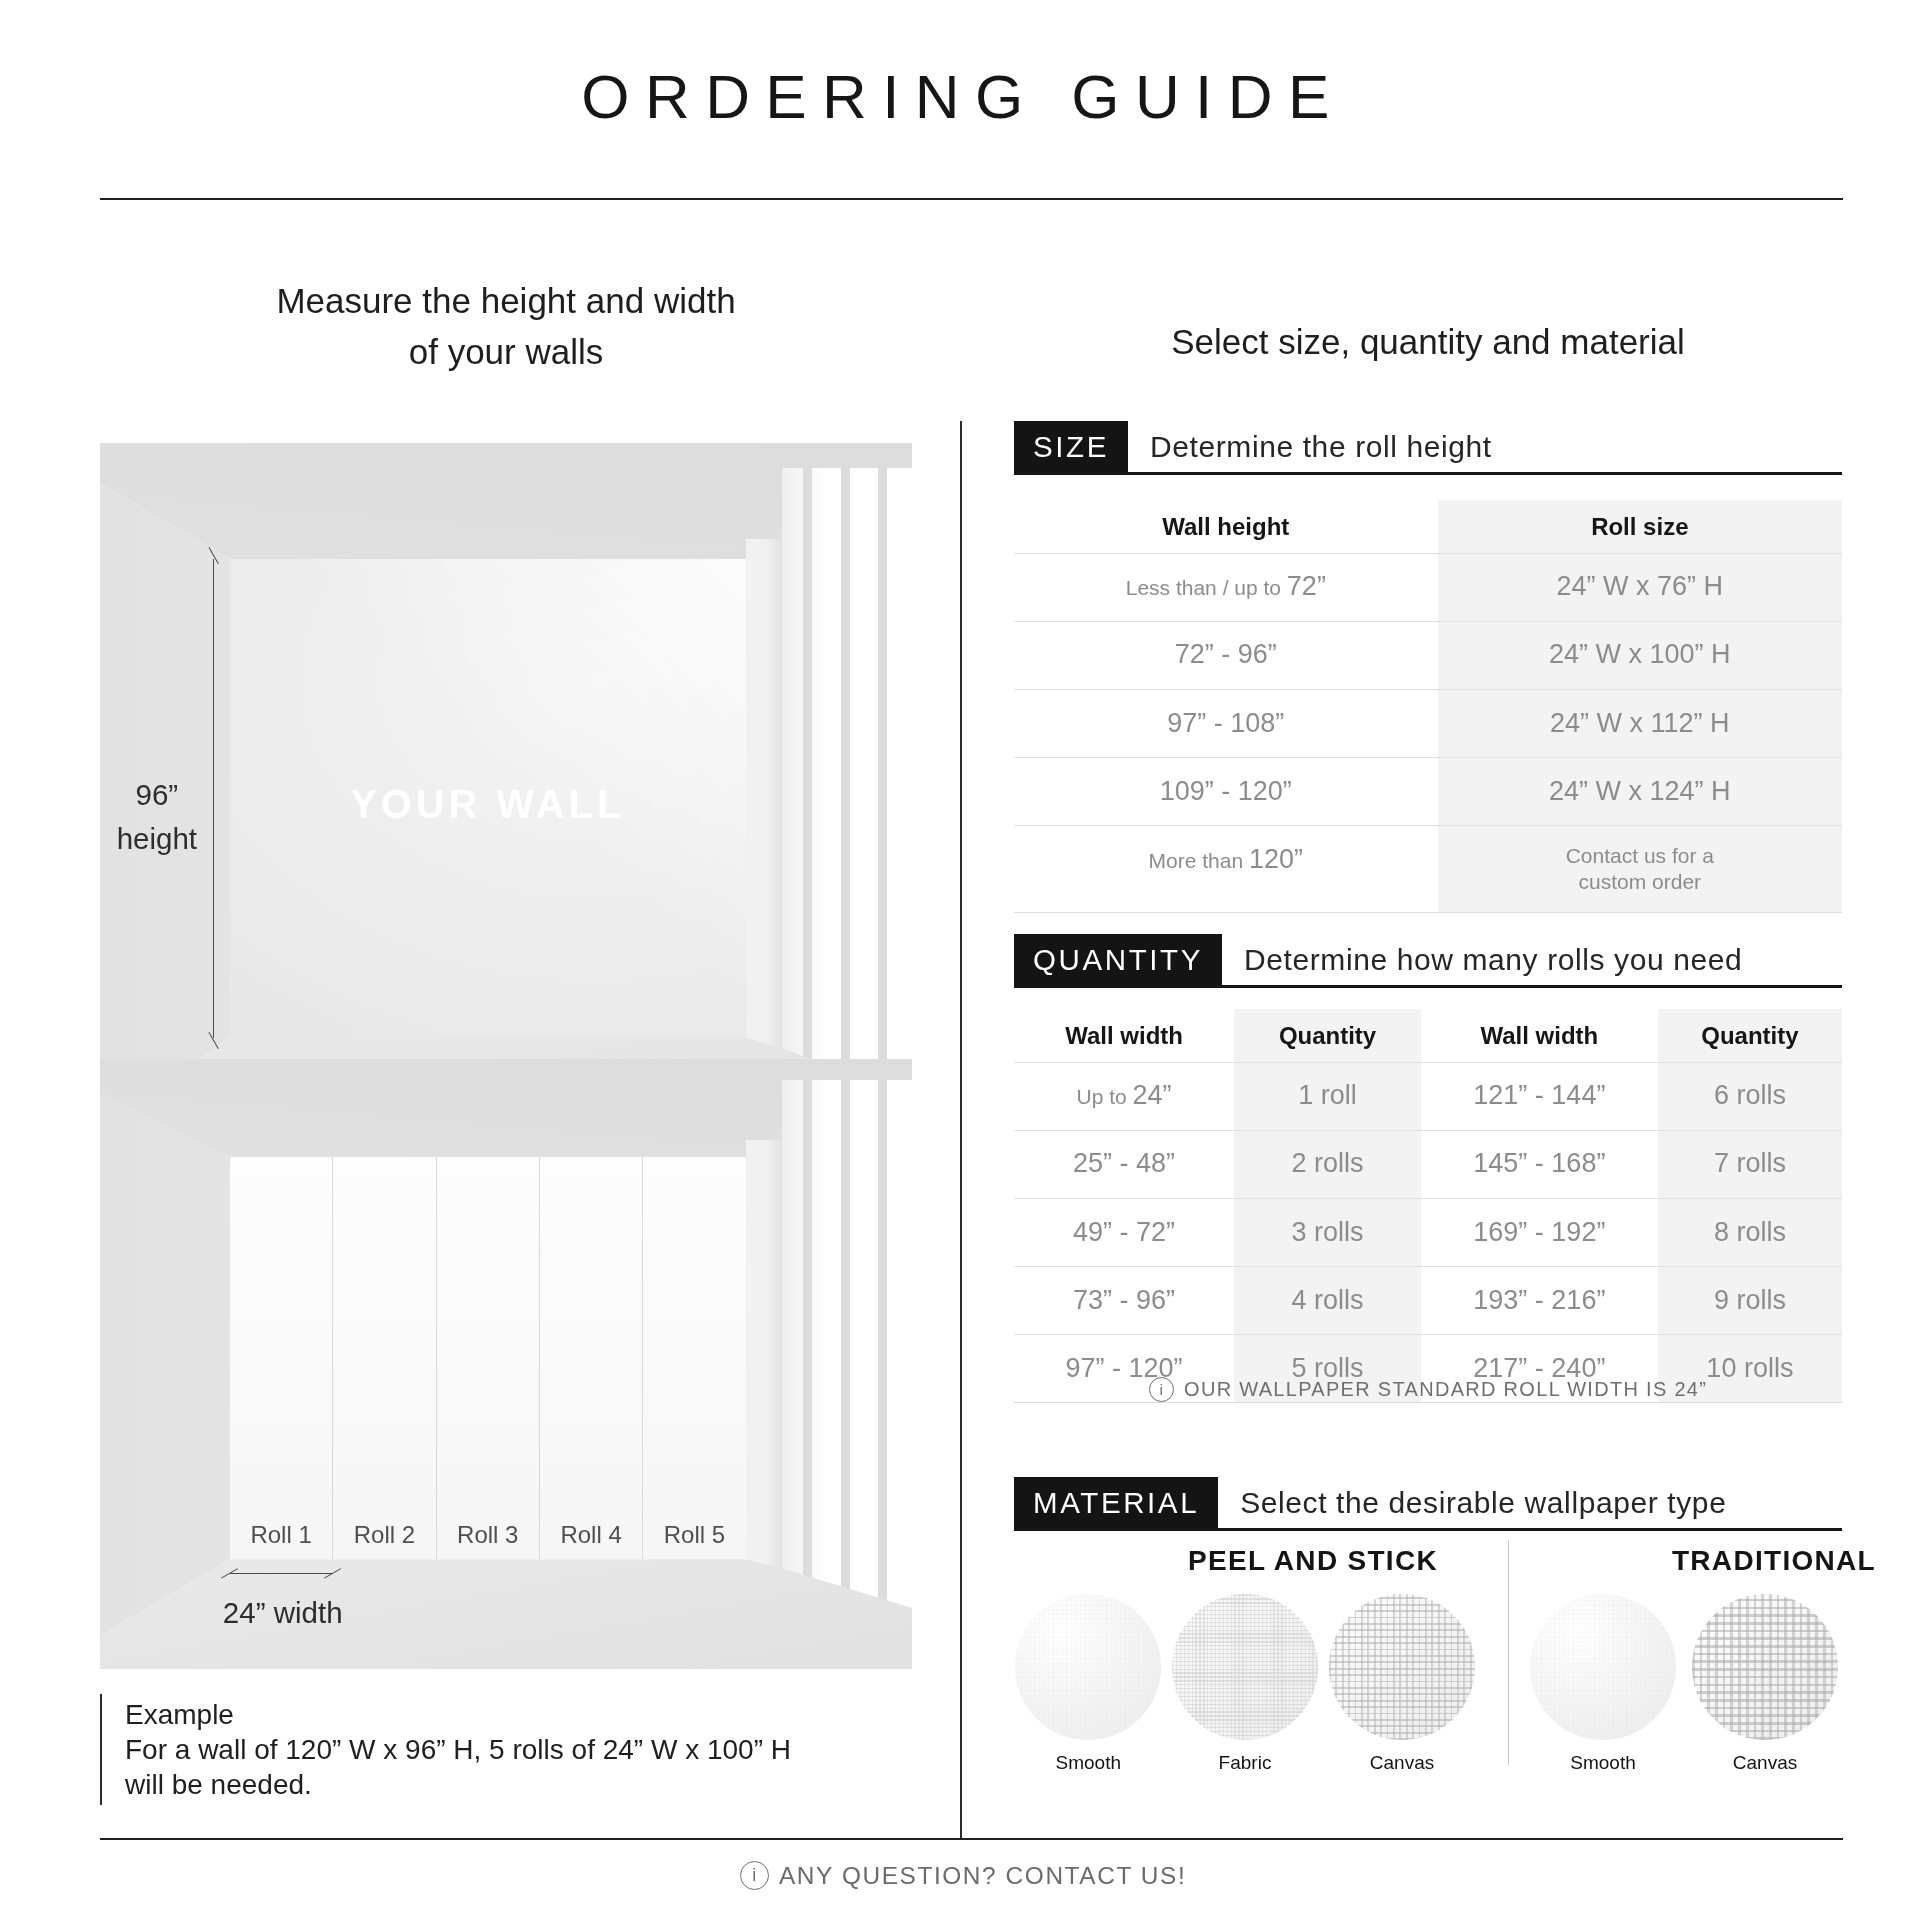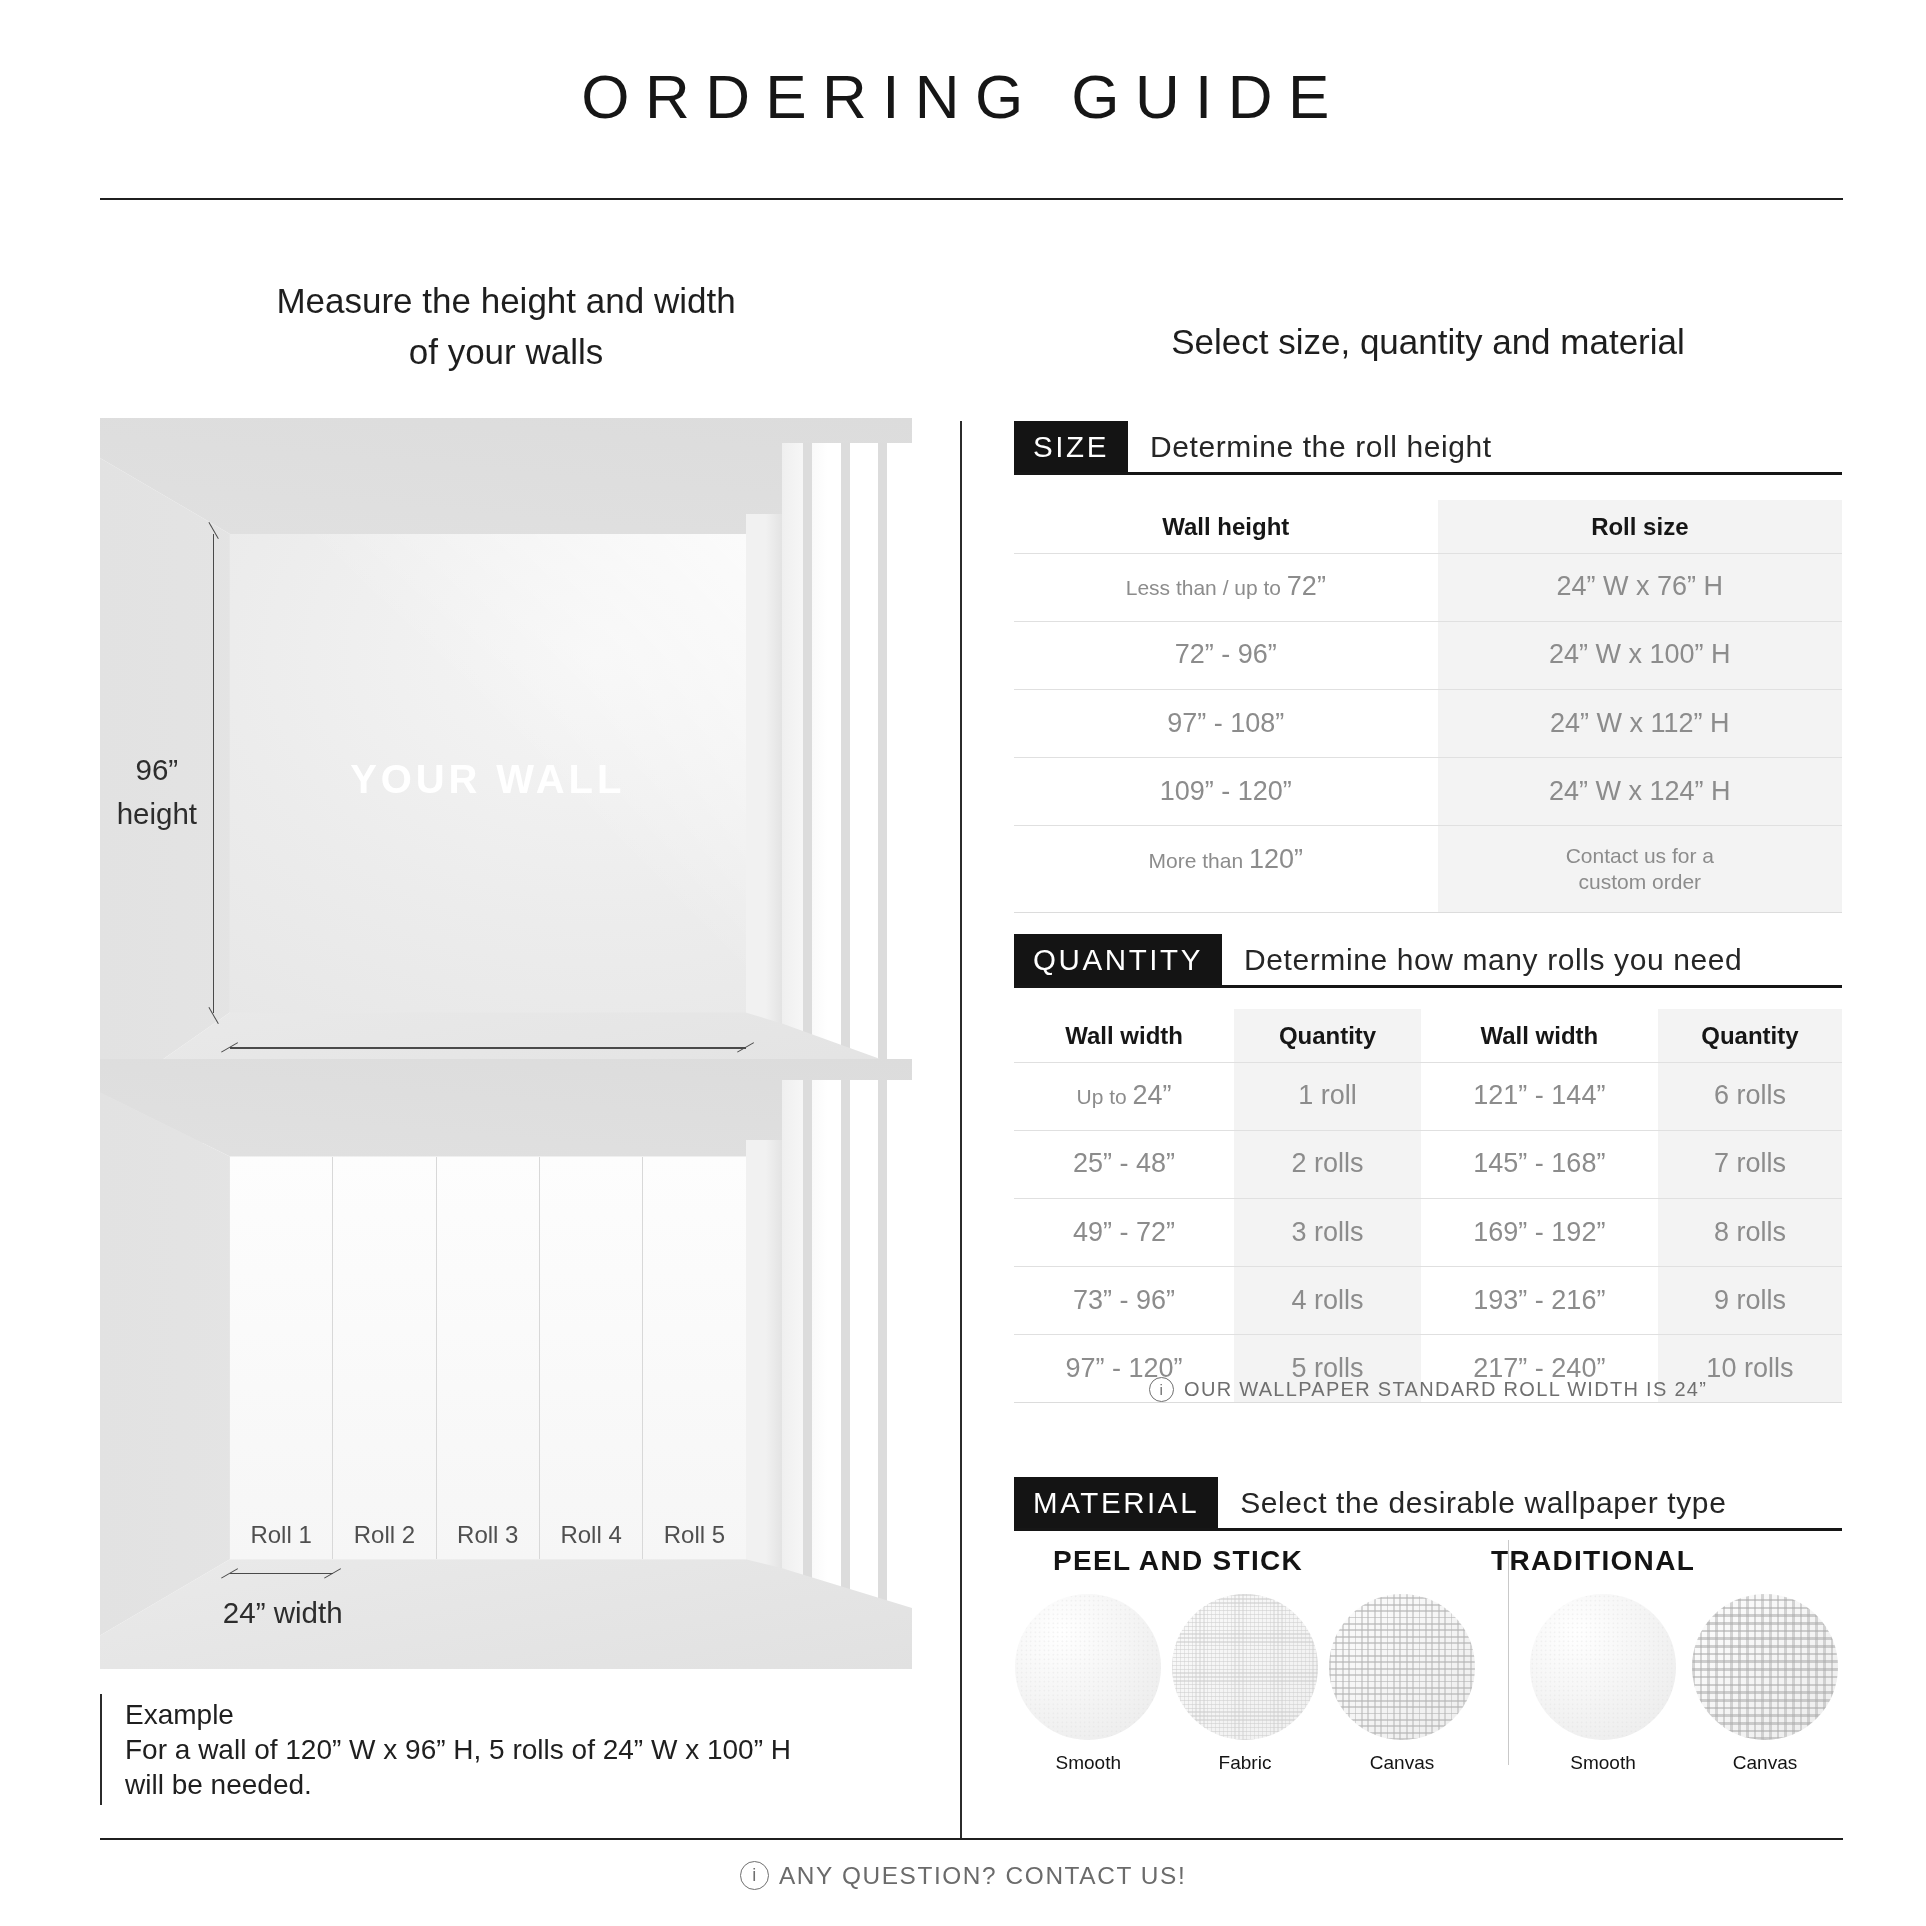--- a/index.html
+++ b/index.html
@@ -33,21 +33,21 @@
   .shade{background:#f3f3f3;}
 
   
   .note-row{display:flex;align-items:center;justify-content:center;gap:10.3px;}
   .note-text{font-size:20px;color:#6f6f6f;letter-spacing:1.3px;}
   .info-icon{display:inline-flex;align-items:center;justify-content:center;border:1.9px solid #6f6f6f;
              border-radius:50%;color:#6f6f6f;font-weight:500;flex:none;}
   .footer-text{font-size:24.4px;color:#6b6b6b;letter-spacing:1.6px;}
 
   
-  .group-label{font-size:28px;font-weight:600;color:#141414;letter-spacing:1.3px;text-align:left;}
+  .group-label{font-size:28px;font-weight:600;color:#141414;letter-spacing:1.3px;text-align:right;}
   .swatch{width:146px;height:146px;border-radius:50%;}
   .tex-smooth{background:
       radial-gradient(rgba(215,215,215,.45) 0.6px, transparent 1px),
       radial-gradient(circle at 32% 26%, #ffffff 0%, #f3f3f3 55%, #eaeaea 100%);
       background-size:4.5px 4.5px,100% 100%;}
   .tex-fabric{background:
       repeating-linear-gradient(0deg, rgba(205,205,205,.55) 0 1.3px, transparent 1.3px 3.9px),
       repeating-linear-gradient(90deg, rgba(214,214,214,.55) 0 1.3px, transparent 1.3px 3.9px),
       linear-gradient(135deg,#fafafa,#efefef);}
   .tex-canvas{background:
@@ -112,21 +112,21 @@
 
   <div class="abs page-title">ORDERING GUIDE</div>
   <div class="abs rule" style="left:100px;top:198px;width:1743px;"></div>
 
   <div class="abs col-heading" style="left:100px;top:276px;width:812px;">Measure the height and width
 of your walls</div>
   <div class="abs col-heading" style="left:1014px;top:317px;width:828px;">Select size, quantity and material</div>
 
   <div class="abs col-divider" style="left:960px;top:421px;height:1417px;"></div>
 
-  <div class="abs room" style="top:418px;height:725px;">
+  <div class="abs room" style="top:443px;height:725px;">
     <div class="ceiling"></div>
     <div class="wall-left"></div>
     <div class="wall-back"></div>
     <div class="pillar"></div>
     <div class="window">
       <i class="mullion" style="left:16%;"></i>
       <i class="mullion" style="left:45%;"></i>
       <i class="mullion" style="left:74%;"></i>
     </div>
     <div class="floor"></div>

